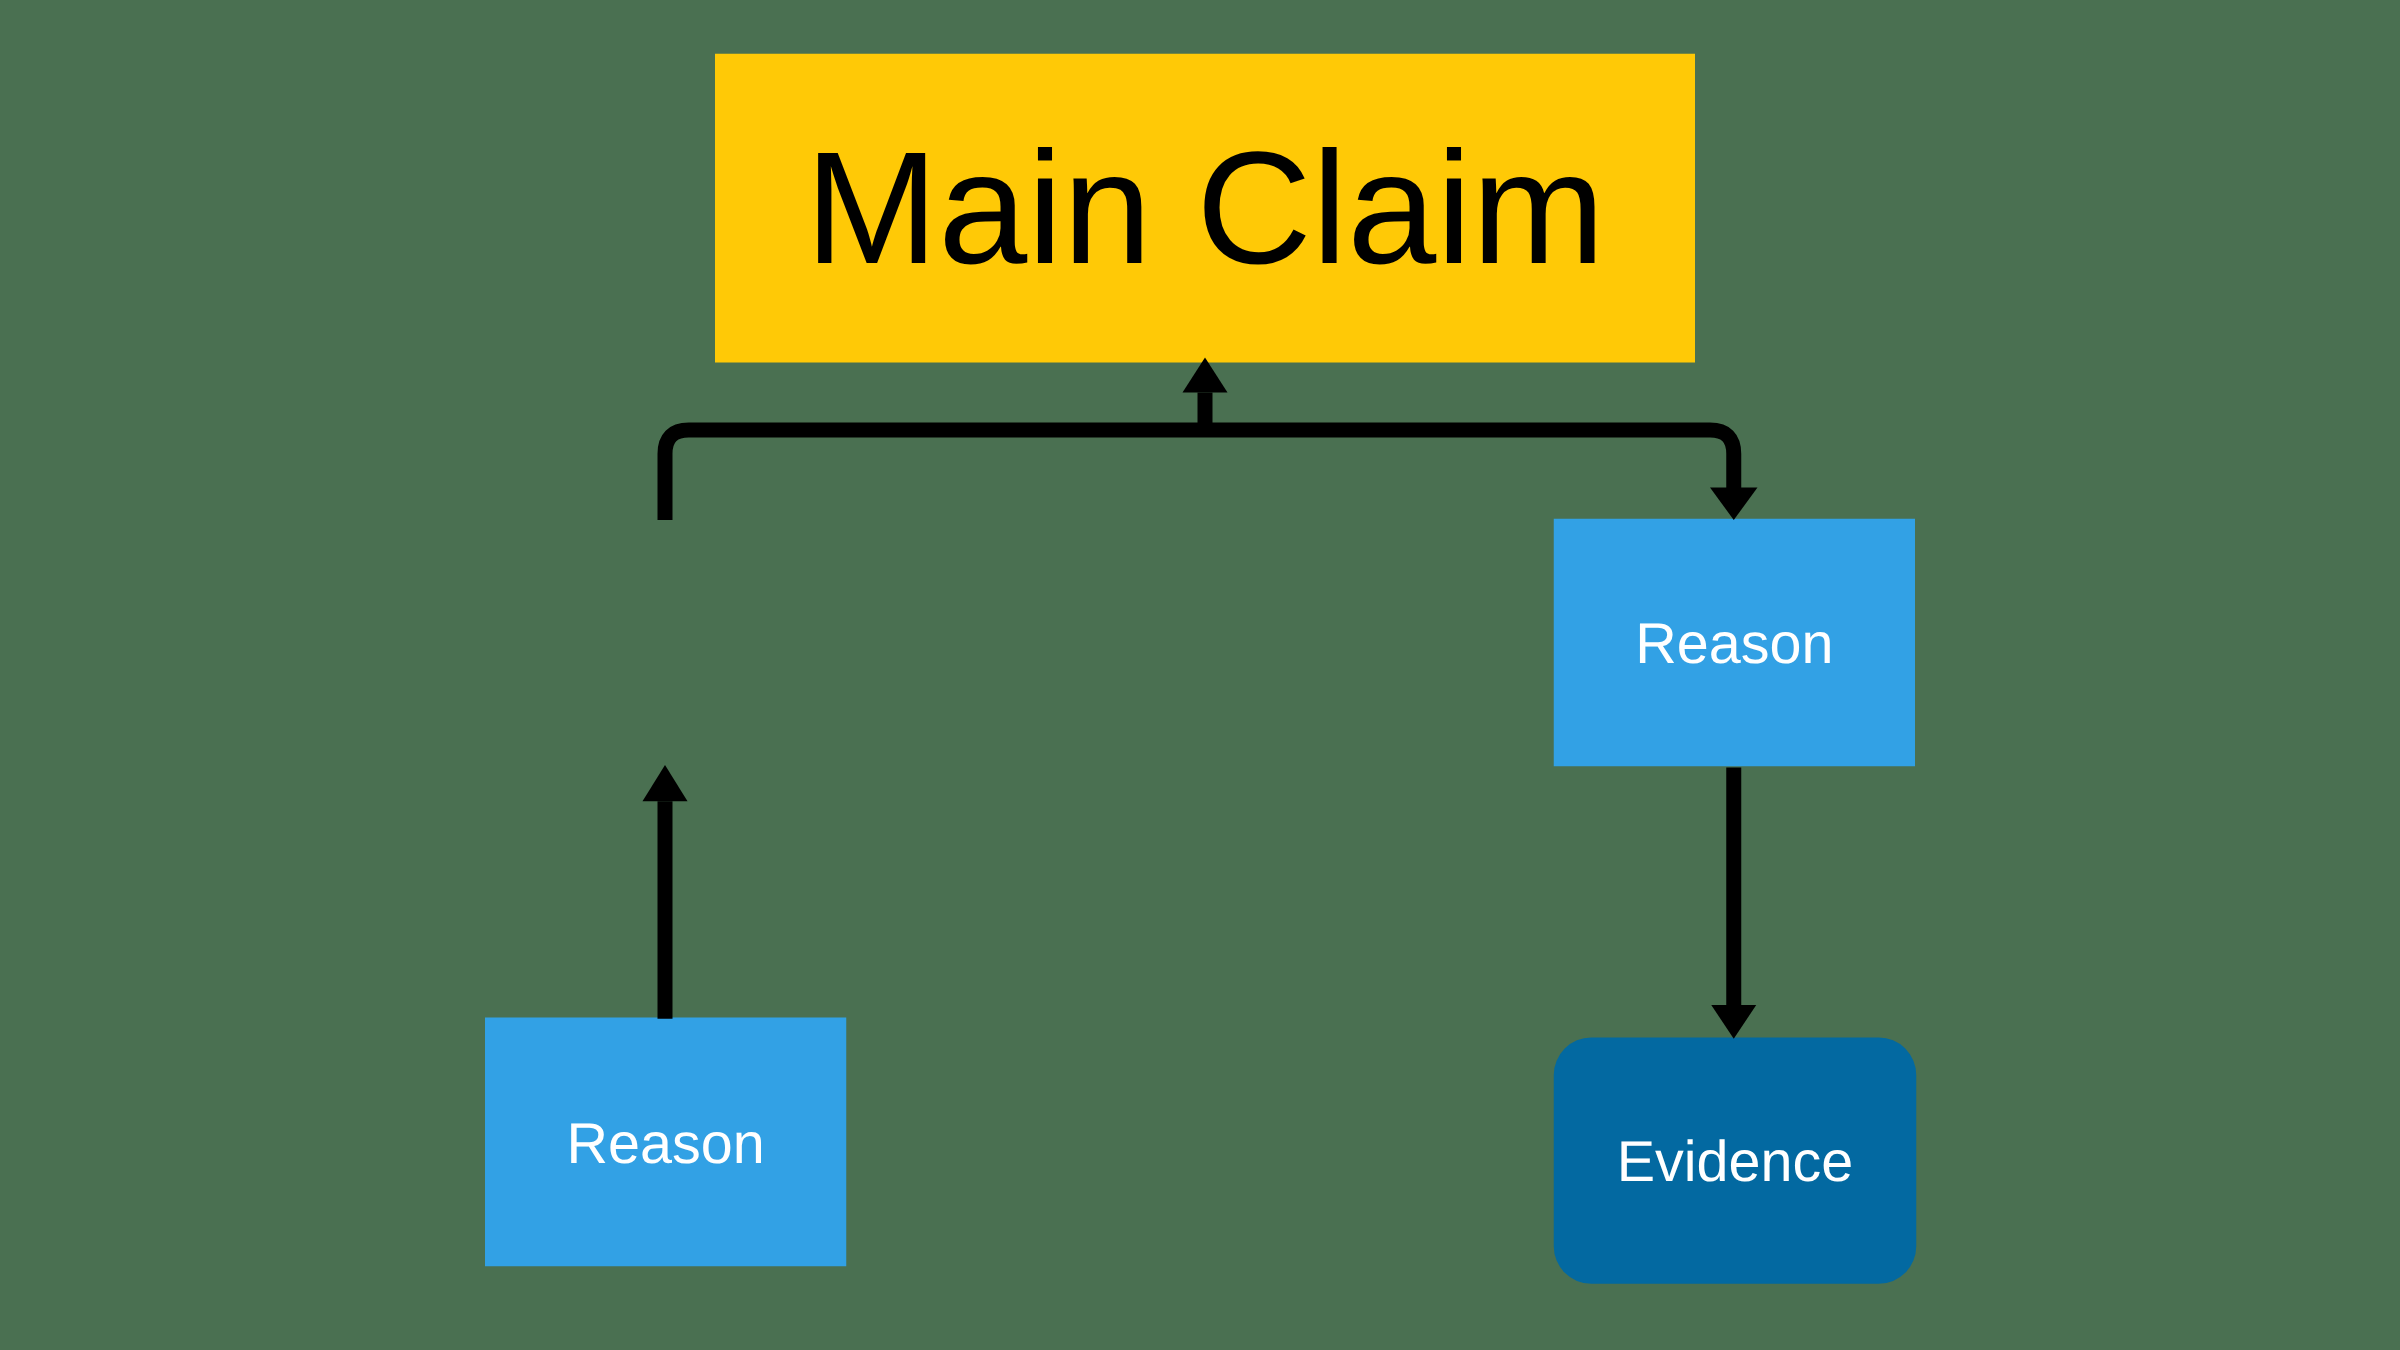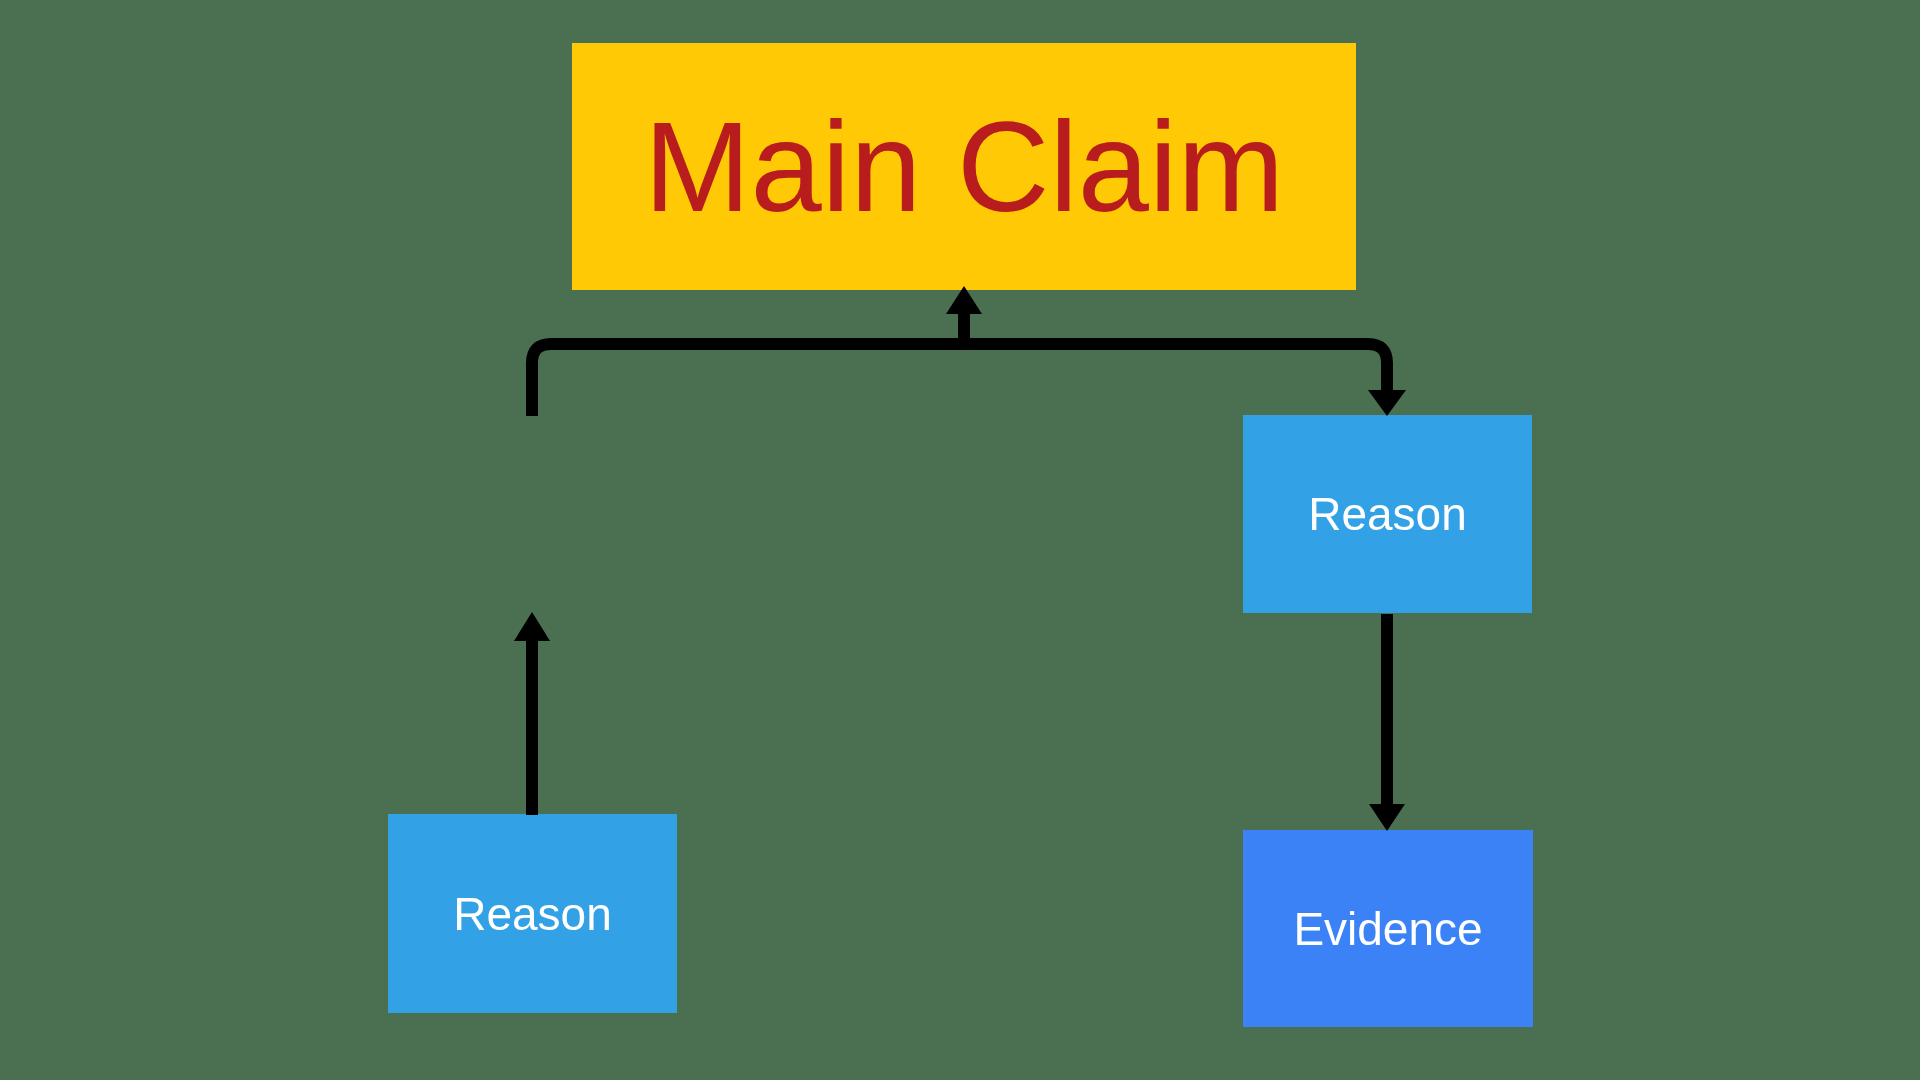--- a/index.html
+++ b/index.html
@@ -37,34 +37,34 @@
     fill: none;
     stroke-width: 12px;
     stroke-linecap: butt;
   }
 </style>
 </head>
 <body>
 
 <div class="canvas" style="background-color: rgb(74, 112, 81);">
 
-  <div class="node main-claim" style="background-color: rgb(255, 201, 6); color: #b91c1c;">
+  <div class="node main-claim" style="background-color: rgb(255, 201, 6); color: #000000;">
     <span class="label">Main Claim</span>
   </div>
 
 
   <div class="node reason-top" style="background-color: rgb(50, 161, 229); color: rgb(255, 255, 255);">
     <span class="label">Reason</span>
   </div>
 
   <div class="node reason-bottom" style="background-color: rgb(50, 161, 229); color: rgb(255, 255, 255);">
     <span class="label">Reason</span>
   </div>
 
-  <div class="node evidence" style="background-color: #3b82f6; color: rgb(255, 255, 255);">
+  <div class="node evidence" style="background-color: #0369a1; color: rgb(255, 255, 255); border-radius: 30px;">
     <span class="label">Evidence</span>
   </div>
 
   <svg class="connectors" width="1920" height="1080" viewBox="0 0 1920 1080">
 
     <path d="M532 416 V363 Q532 344 551 344 H1368 Q1387 344 1387 363 V392" style="stroke: rgb(0, 0, 0);"></path>
     <polygon points="1387,416 1368,390 1406,390" style="fill: rgb(0, 0, 0);"></polygon>
 
     <path d="M964 344 V314" style="stroke: rgb(0, 0, 0);"></path>
     <polygon points="964,286 946,314 982,314" style="fill: rgb(0, 0, 0);"></polygon>

